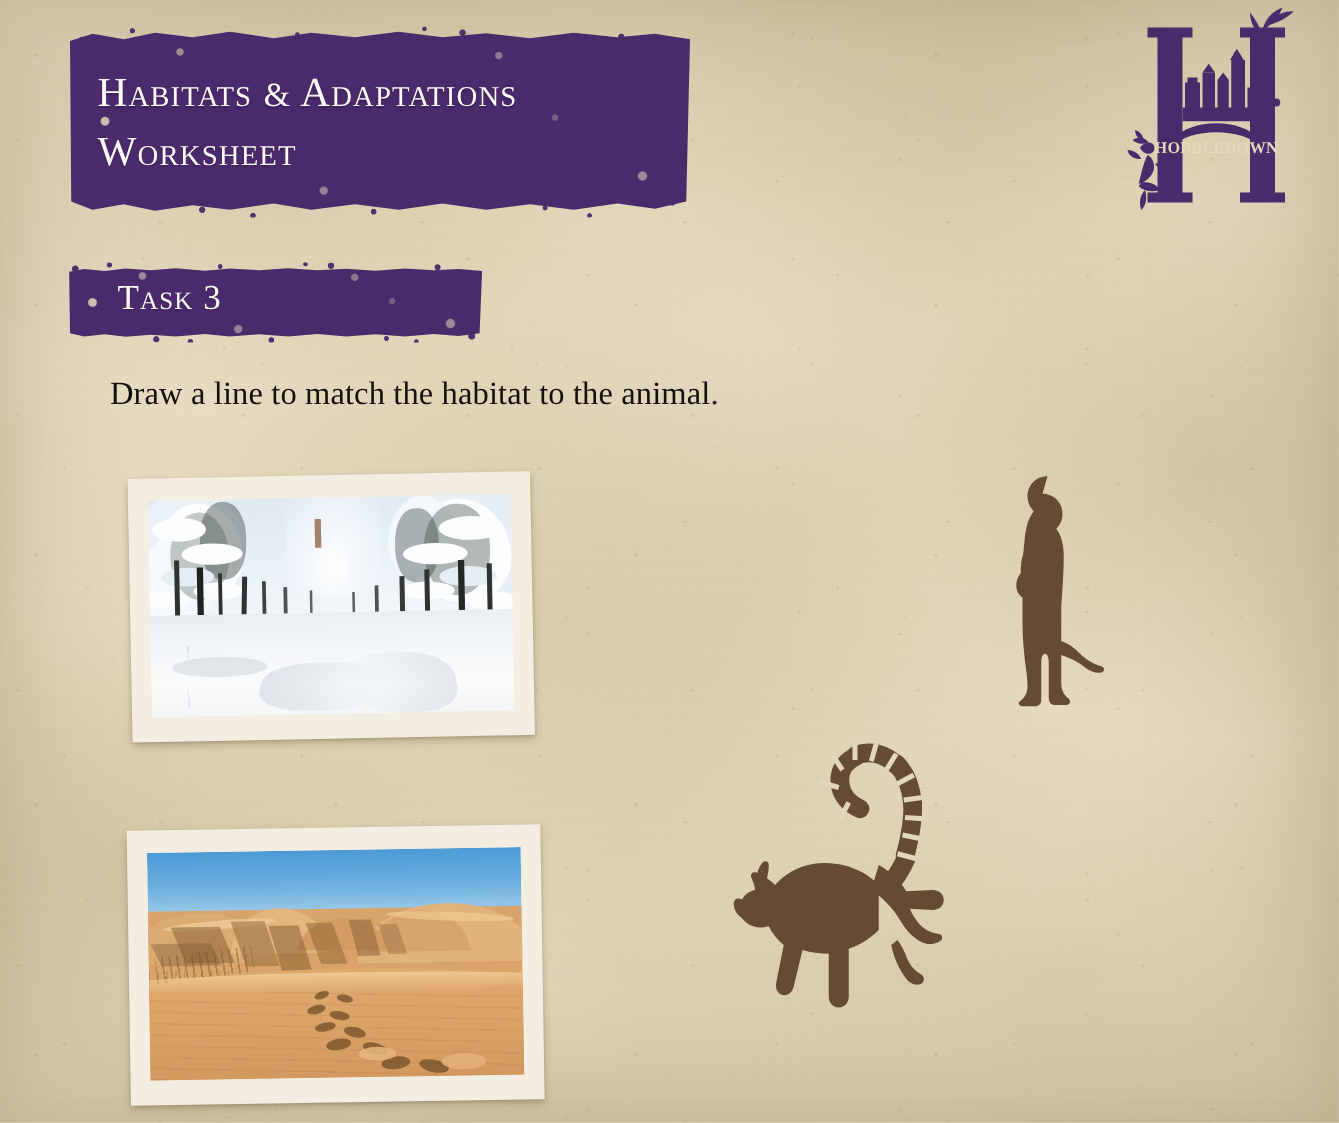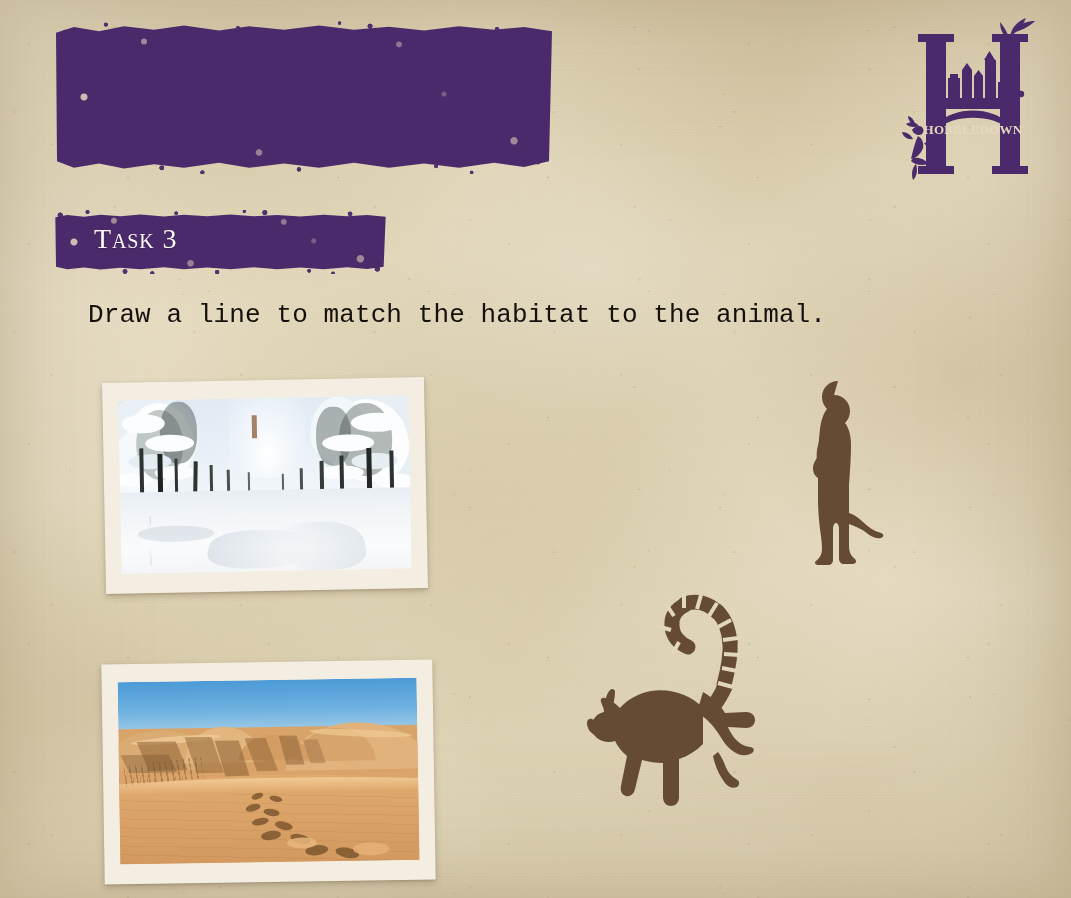--- a/index.html
+++ b/index.html
@@ -113,21 +113,21 @@
   }
   #title-text .amp{font-size:27px;font-variant:normal;}
 
   #task-banner{left:54px;top:214px;width:333px;height:56px;}
   #task-text{left:40px;top:9px;font-size:28px;}
 
   
   #instruction{
     position:absolute;left:88px;top:300px;
     font-size:26px;color:#14100c;
-    font-family:Liberation Mono, monospace;
+    font-family:Liberation Serif, serif;
     letter-spacing:.1px;
   }
 
   
   .photo-card{
     position:absolute;
     background:#f3eee1;
     padding:18px 16px 20px 16px;
     box-shadow:0 3px 7px rgba(90,70,40,.28), 0 1px 2px rgba(90,70,40,.22);
   }
@@ -160,34 +160,40 @@
     background:linear-gradient(180deg,#4c9ad6 0%,#6fb2e0 55%,#a9cfe8 100%);}
   .dune{position:absolute;border-radius:50% 50% 0 0 / 100% 100% 0 0;}
   .dshadow{position:absolute;background:#9b6f40;opacity:.55;}
   .footprint{position:absolute;background:#6e4a24;opacity:.72;border-radius:50%;}
 
   
   #meerkat{position:absolute;left:800px;top:378px;width:90px;height:192px;}
   #lemur{position:absolute;left:585px;top:560px;width:200px;height:285px;}
 
   
-  #logo{position:absolute;left:888px;top:12px;width:170px;height:180px;}
+  #logo{position:absolute;left:888px;top:0;width:170px;height:180px;}
 </style>
 </head>
 <body>
 
 <div class="paper"></div>
 <div class="paper-grain"></div>
 <div class="paper-speckle"></div>
 <div class="paper-vignette"></div>
 
 <div class="banner" id="title-banner">
   <div class="slab main"></div>
   <div class="speck"></div>
   <div class="erode"></div>
+  <div class="banner-text" id="title-text">
+    <span>Habitats</span>
+    <span class="amp">&amp;</span>
+    <span>Adaptations</span><br>
+    <span>Worksheet</span>
+  </div>
 </div>
 
 <div class="banner" id="task-banner">
   <div class="slab main"></div>
   <div class="speck"></div>
   <div class="erode"></div>
   <div class="banner-text" id="task-text">Task 3</div>
 </div>
 
 <div id="instruction">Draw a line to match the habitat to the animal.</div>

